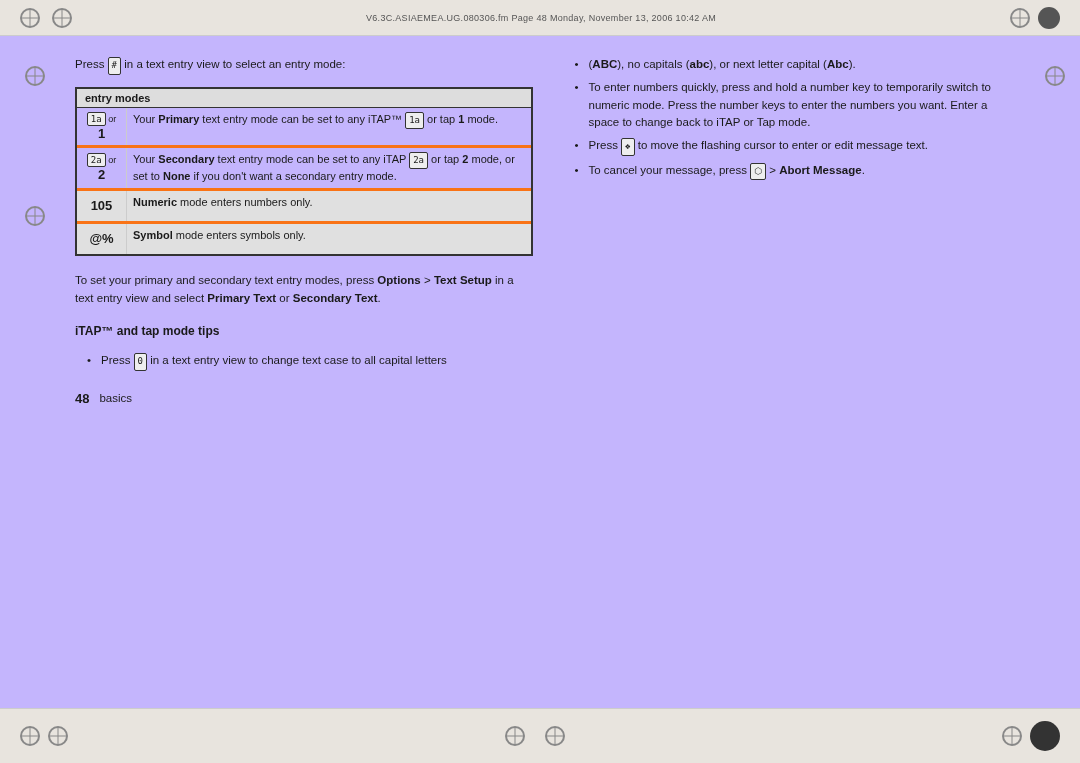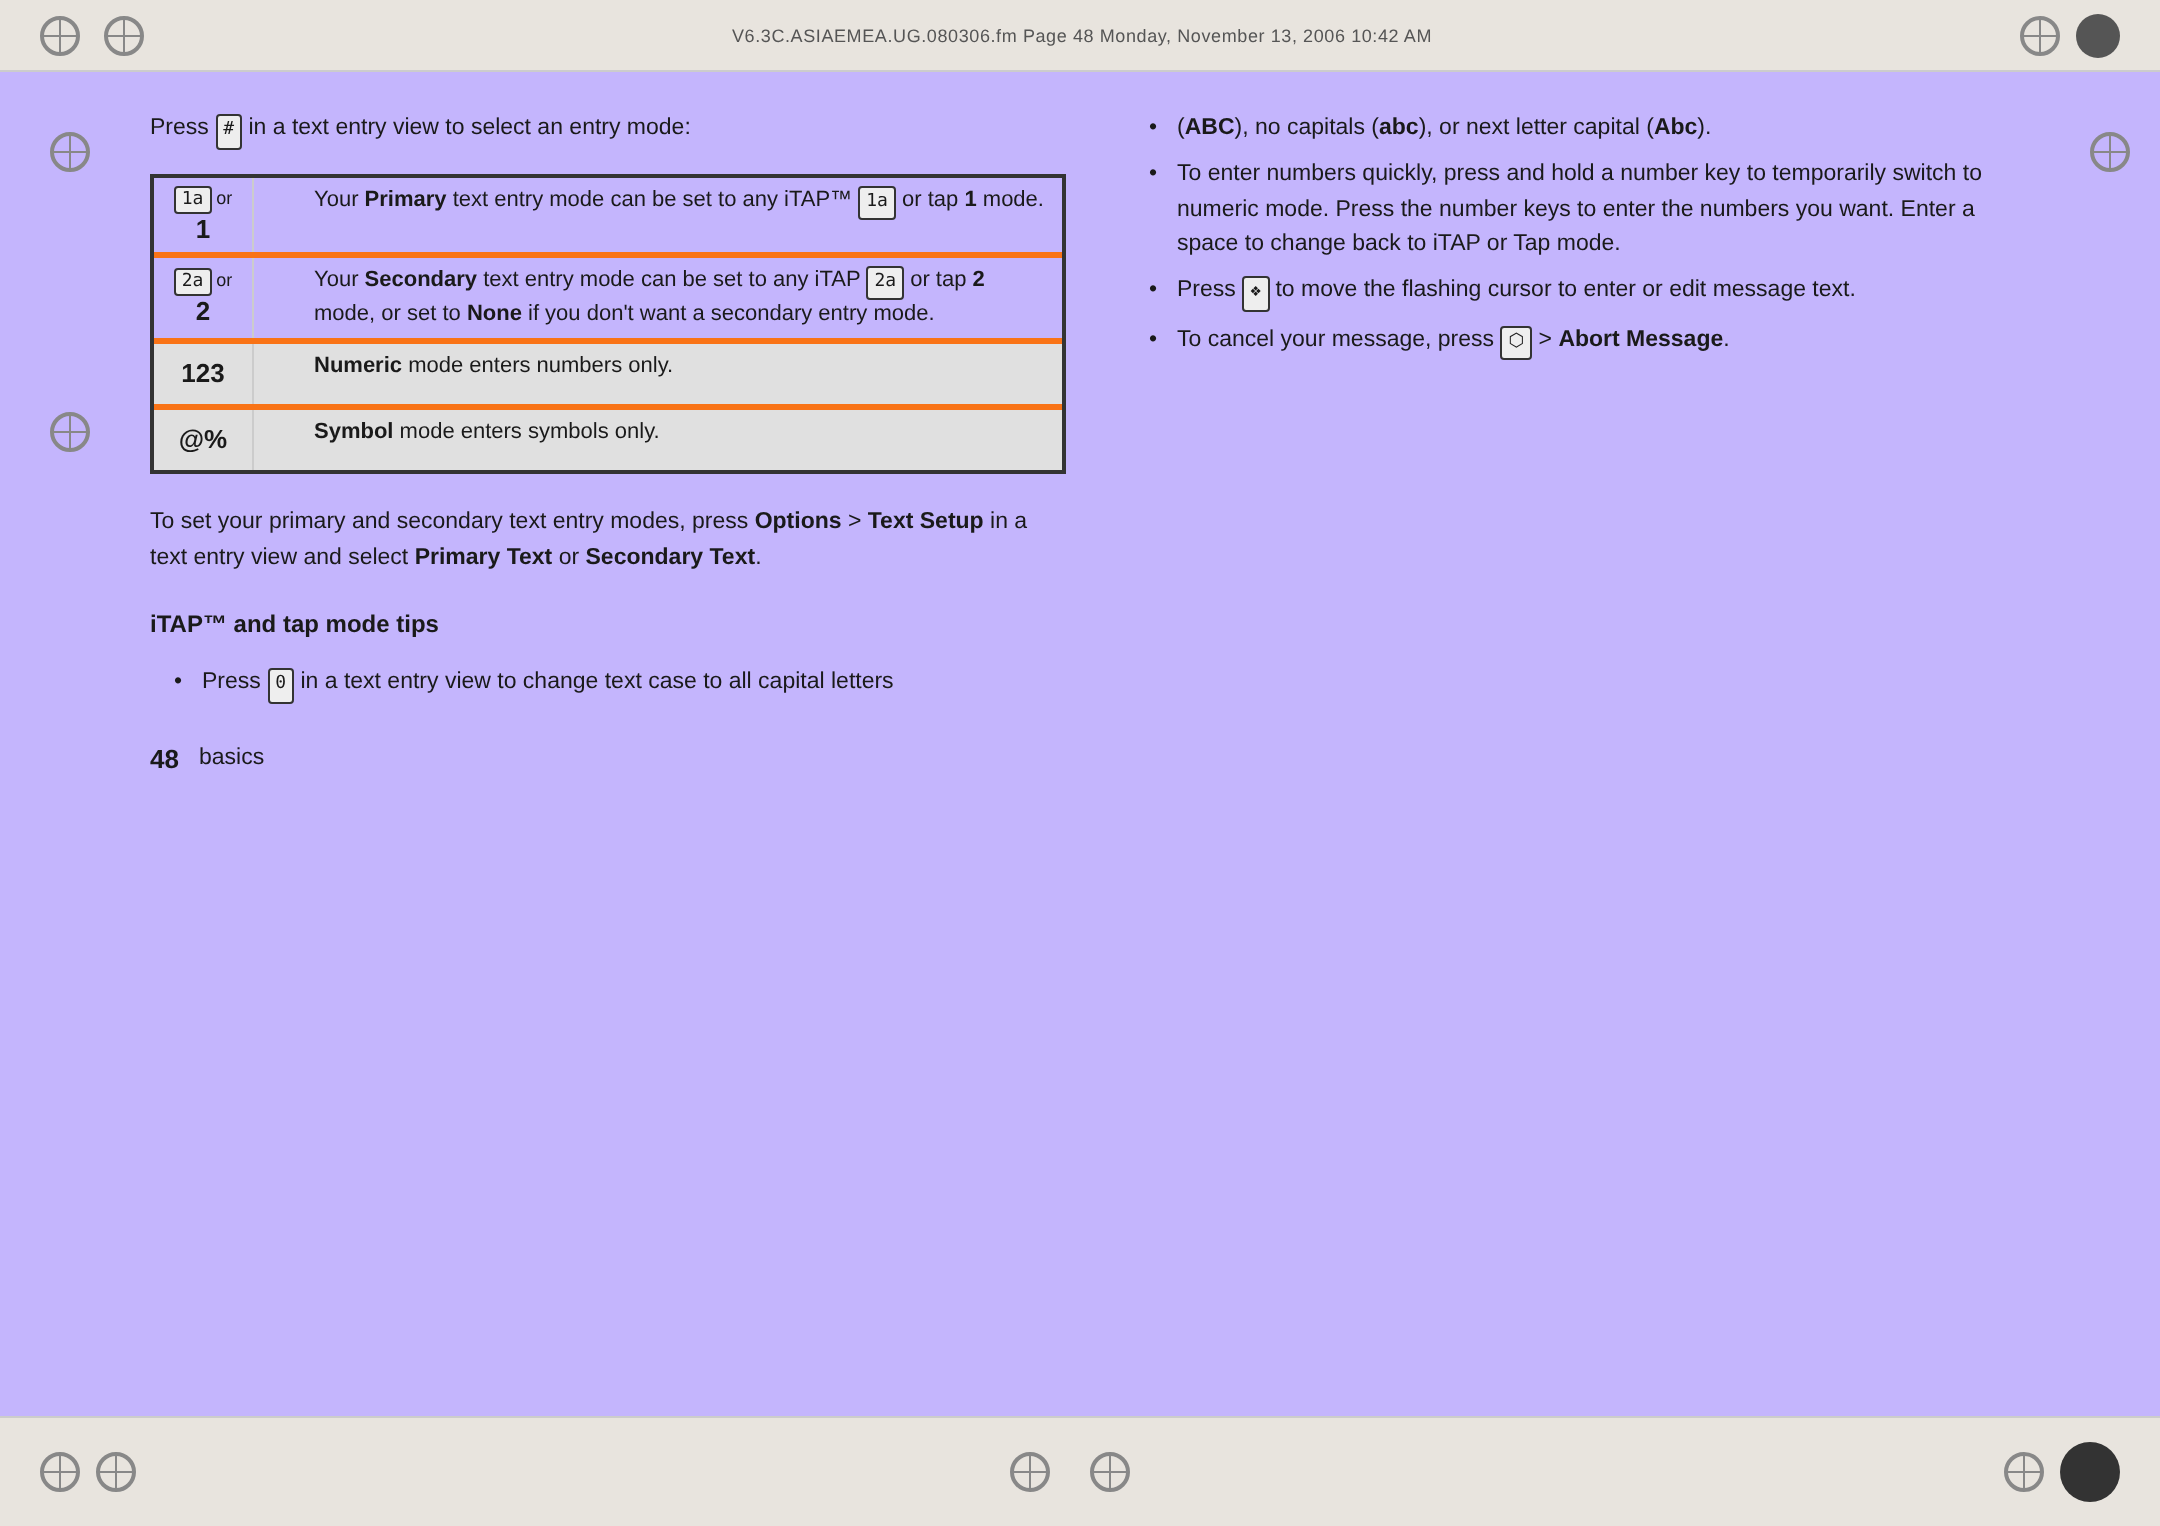--- a/index.html
+++ b/index.html
@@ -143,21 +143,20 @@
       flex-direction: column;
       align-items: center;
       justify-content: center;
       min-height: 30px;
     }
     .table-cell-desc {
       flex: 1;
       padding: 4px 6px;
       font-size: 11px;
       line-height: 1.4;
-      margin-left: 24px;
     }
     .key-icon {
       display: inline-block;
       border: 1px solid #333;
       background: #eee;
       padding: 1px 3px;
       font-size: 9px;
       border-radius: 2px;
       font-family: monospace;
     }
@@ -255,20 +254,21 @@
     <div class="content-area">
 
       <div class="left-column">
         <p>
           <span>Press</span>
           <span> <span class="key-icon">#</span> </span>
           <span>in a text entry view to select an entry mode:</span>
         </p>
 
         <div class="entry-modes-table">
+          <div class="entry-modes-header">entry modes</div>
 
           <div class="table-row">
             <div class="table-cell-key">
               <span style="font-size:9px;"><span class="key-icon">1a</span> or</span>
               <span class="key-bold">1</span>
             </div>
             <div class="table-cell-desc">
               Your <b>Primary</b> text entry mode can be set to any iTAP™ <span class="key-icon">1a</span> or tap <b>1</b> mode.
             </div>
           </div>
@@ -278,21 +278,21 @@
               <span style="font-size:9px;"><span class="key-icon">2a</span> or</span>
               <span class="key-bold">2</span>
             </div>
             <div class="table-cell-desc">
               Your <b>Secondary</b> text entry mode can be set to any iTAP <span class="key-icon">2a</span> or tap <b>2</b> mode, or set to <b>None</b> if you don't want a secondary entry mode.
             </div>
           </div>
 
           <div class="table-row bold-row">
             <div class="table-cell-key">
-              <span class="key-bold">123</span>
+              <span class="key-bold">105</span>
             </div>
             <div class="table-cell-desc">
               <b>Numeric</b> mode enters numbers only.
             </div>
           </div>
 
           <div class="table-row bold-row">
             <div class="table-cell-key">
               <span class="key-bold">@%</span>
             </div>

